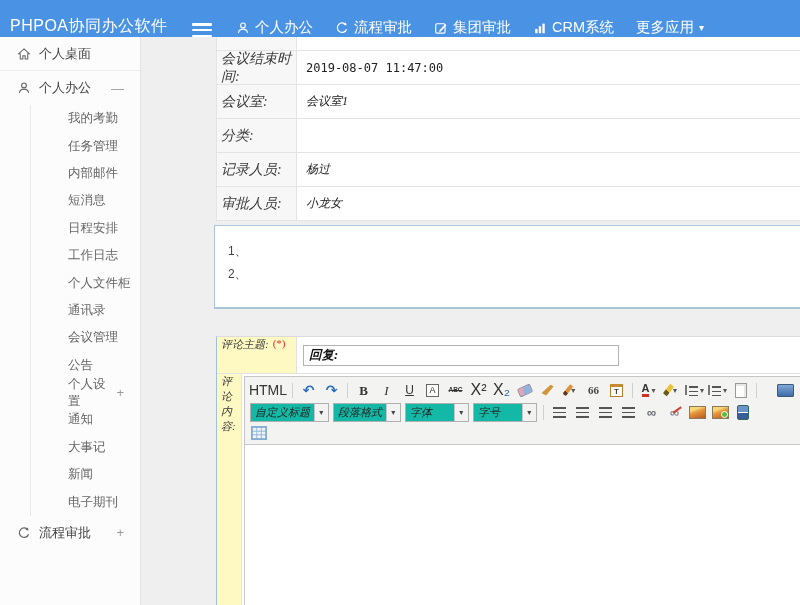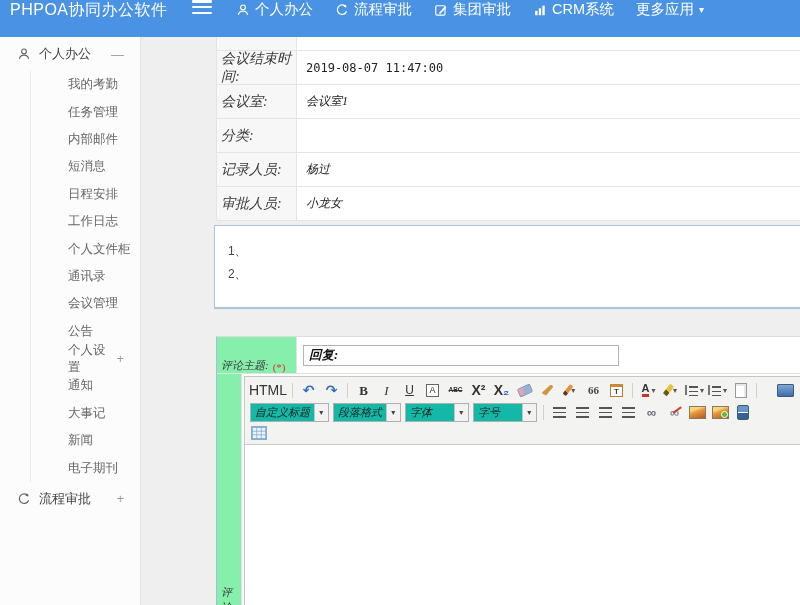--- a/index.html
+++ b/index.html
@@ -2,21 +2,21 @@
 <html><head>
 <meta charset="utf-8">
 <style>
   * { margin:0; padding:0; box-sizing:border-box; }
   html,body { width:800px; height:605px; overflow:hidden; }
   body { font-family:"Liberation Sans","DejaVu Sans",sans-serif; font-size:13px; color:#333; }
   .app { position:relative; width:800px; height:605px; background:#efefef; overflow:hidden; }
 
   
   .header { position:absolute; left:0; top:0; right:0; height:37px; background:#4a92e4;
-            display:flex; align-items:flex-start; color:#fff; z-index:5; }
+            display:flex; align-items:flex-end; color:#fff; z-index:5; }
   .logo { width:192px; padding-left:10px; font-size:16px; letter-spacing:.5px; white-space:nowrap; }
   .burger { width:20px; height:14px; display:flex; flex-direction:column; justify-content:space-between; cursor:pointer; margin-right:24px; }
   .burger i { display:block; height:2.5px; background:#fff; border-radius:1px; }
   .nav { display:flex; align-items:center; }
   .nav-item { display:flex; align-items:center; margin-right:22px; font-size:14.5px; cursor:pointer; white-space:nowrap; }
   .nav-item .nv-ico { margin-right:5px; display:flex; align-items:center; }
   .nav-caret { font-size:10px; margin-left:5px; }
 
   
   .sidebar { position:absolute; left:0; top:37px; bottom:0; width:141px; background:#fcfcfc;
@@ -43,22 +43,22 @@
   .td-value.mono { font-family:"DejaVu Sans Mono","Liberation Mono",monospace; font-size:12px; }
 
   .content-box { position:absolute; left:72px; top:188px; right:-3px; height:84px; background:#fff;
                  border:1px solid #a9c7d9; border-bottom-width:2px; padding:14px 0 0 13px; }
   .content-box .line { line-height:23px; font-size:12px; color:#444; }
 
   .comment-table { position:absolute; left:74px; top:299px; right:-3px; bottom:-40px; background:#fff;
                    border-top:1px solid #dcdcdc; border-left:1px solid #9fc0d8; display:flex; flex-direction:column; }
   .ct-row-subject { height:37px; border-bottom:1px solid #e2e2e2; display:flex; }
   .ct-row-content { flex:1; display:flex; }
-  .ct-label { width:80px; background:#86efac; border-right:1px solid #e2e2e2;
-              display:flex; align-items:flex-end; padding-left:4px; font-size:11px; color:#3a3a3a; }
+  .ct-label { width:80px; background:#fef9c3; border-right:1px solid #e2e2e2;
+              display:flex; align-items:flex-start; padding-left:4px; font-size:11px; color:#3a3a3a; }
   .ct-label .req { color:#e03030; margin-left:4px; font-style:normal; font-size:11px; }
   .ct-value { flex:1; display:flex; align-items:center; padding:6px; }
   .subject-input { width:316px; height:21px; border:1px solid #b3b3b3; background:#fff;
                    font-size:12.5px; font-weight:bold; padding:0 5px;
                    font-family:"Liberation Serif","DejaVu Serif",serif; font-style:italic; color:#111; }
   .ct-value-editor { flex:1; padding:2px; display:flex; }
 
   
   .editor { flex:1; border:1px solid #c6c6c6; display:flex; flex-direction:column; background:#fff; }
   .toolbar { background:#f3f3f1; border-bottom:1px solid #c9c9c9; padding:2px 3px 1px; }
@@ -70,21 +70,21 @@
   .caret { font-size:8px; color:#555; margin-left:2px; }
   .mlbig { margin-left:14px; }
 
   .tbi { display:flex; align-items:center; justify-content:center; font-size:14px; line-height:1; }
   .tbi-undo,.tbi-redo { color:#2e6fba; font-weight:bold; font-size:14px; }
   .tbi-bold { font-family:"Liberation Serif",serif; font-weight:bold; font-size:13px; }
   .tbi-italic { font-family:"Liberation Serif",serif; font-style:italic; font-size:13px; }
   .tbi-underline { text-decoration:underline; font-size:12px; }
   .tbi-fontbox { border:1px solid #666; font-size:9px; padding:1px 2px; background:#fff; }
   .tbi-strike { font-size:6.5px; text-decoration:line-through; font-weight:bold; }
-  .tbi-sup,.tbi-sub { font-size:14px; font-weight:bold; }
+  .tbi-sup,.tbi-sub { font-size:16px; font-weight:normal; }
   .tbi-sub span { color:#2a66b0; }
   .tbi-eraser::before { content:''; display:block; width:12px; height:7px; border-radius:2px;
       background:linear-gradient(100deg,#e8a2b4 38%,#8fb3d9 38%); border:1px solid #88a;
       transform:rotate(-24deg); }
   .tbi-broom::before { content:''; display:block; width:12px; height:11px;
       background:#d2943c; clip-path:polygon(78% 0,100% 18%,38% 100%,0 78%); }
   .tbi-pen::before { content:''; display:block; width:3.5px; height:12px; border-radius:1px;
       background:linear-gradient(#e0913a 68%,#5a3a1a 68%); transform:rotate(38deg); }
   .tbi-quote { font-family:"Liberation Serif",serif; font-weight:bold; font-size:11px; color:#444; }
   .tbi-paste::before { content:'T'; display:block; font-size:8px; font-weight:bold; color:#444;
@@ -179,20 +179,28 @@
           <span>CRM系统</span>
         </div>
         <div class="nav-item">
           <span>更多应用</span>
           <span class="nav-caret">▾</span>
         </div>
       </div>
   </div>
 
   <div class="sidebar">
+      <div class="side-item top divided">
+        <span class="s-ico">
+          <svg viewBox="0 0 16 16" width="14" height="14">
+            <path d="M8 2.2 L14 7.6 H12.3 V13.6 H9.3 V9.9 H6.7 V13.6 H3.7 V7.6 H2 Z" fill="none" stroke="#666666" stroke-width="1.2"></path>
+          </svg>
+        </span>
+        <span>个人桌面</span>
+      </div>
       <div class="side-item top">
         <span class="s-ico">
           <svg viewBox="0 0 16 16" width="14" height="14">
             <circle cx="8" cy="5" r="2.7" fill="none" stroke="#666666" stroke-width="1.3"></circle>
             <path d="M2.7 13.6 C3.4 10.6 5.5 9.3 8 9.3 C10.5 9.3 12.6 10.6 13.3 13.6" fill="none" stroke="#666666" stroke-width="1.3"></path>
           </svg>
         </span>
         <span>个人办公</span>
         <span class="toggle">—</span>
       </div>

